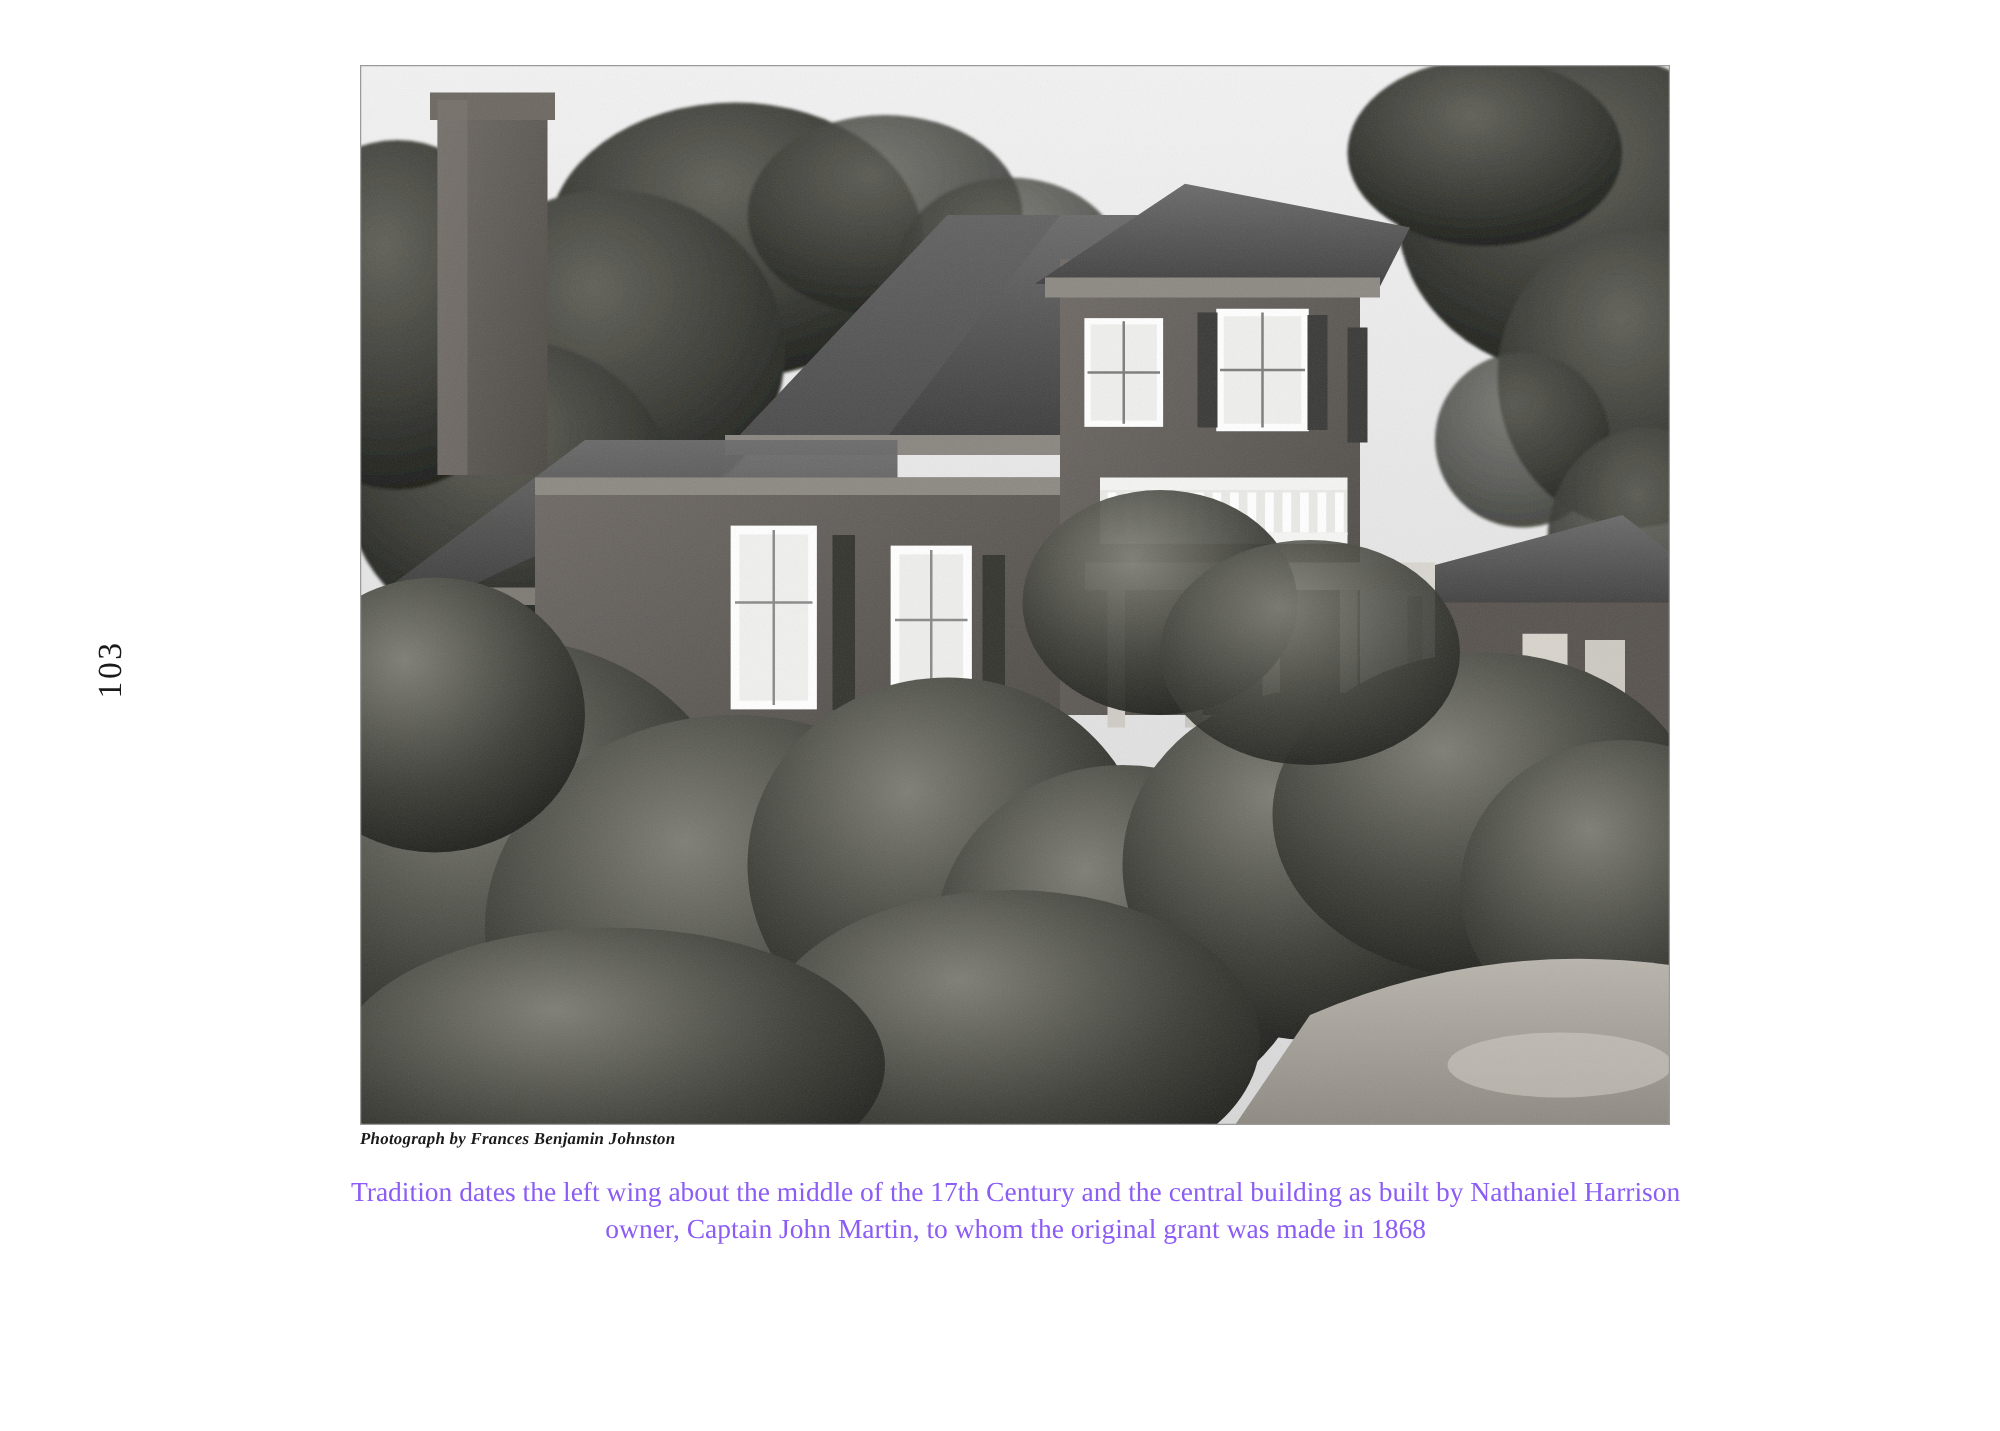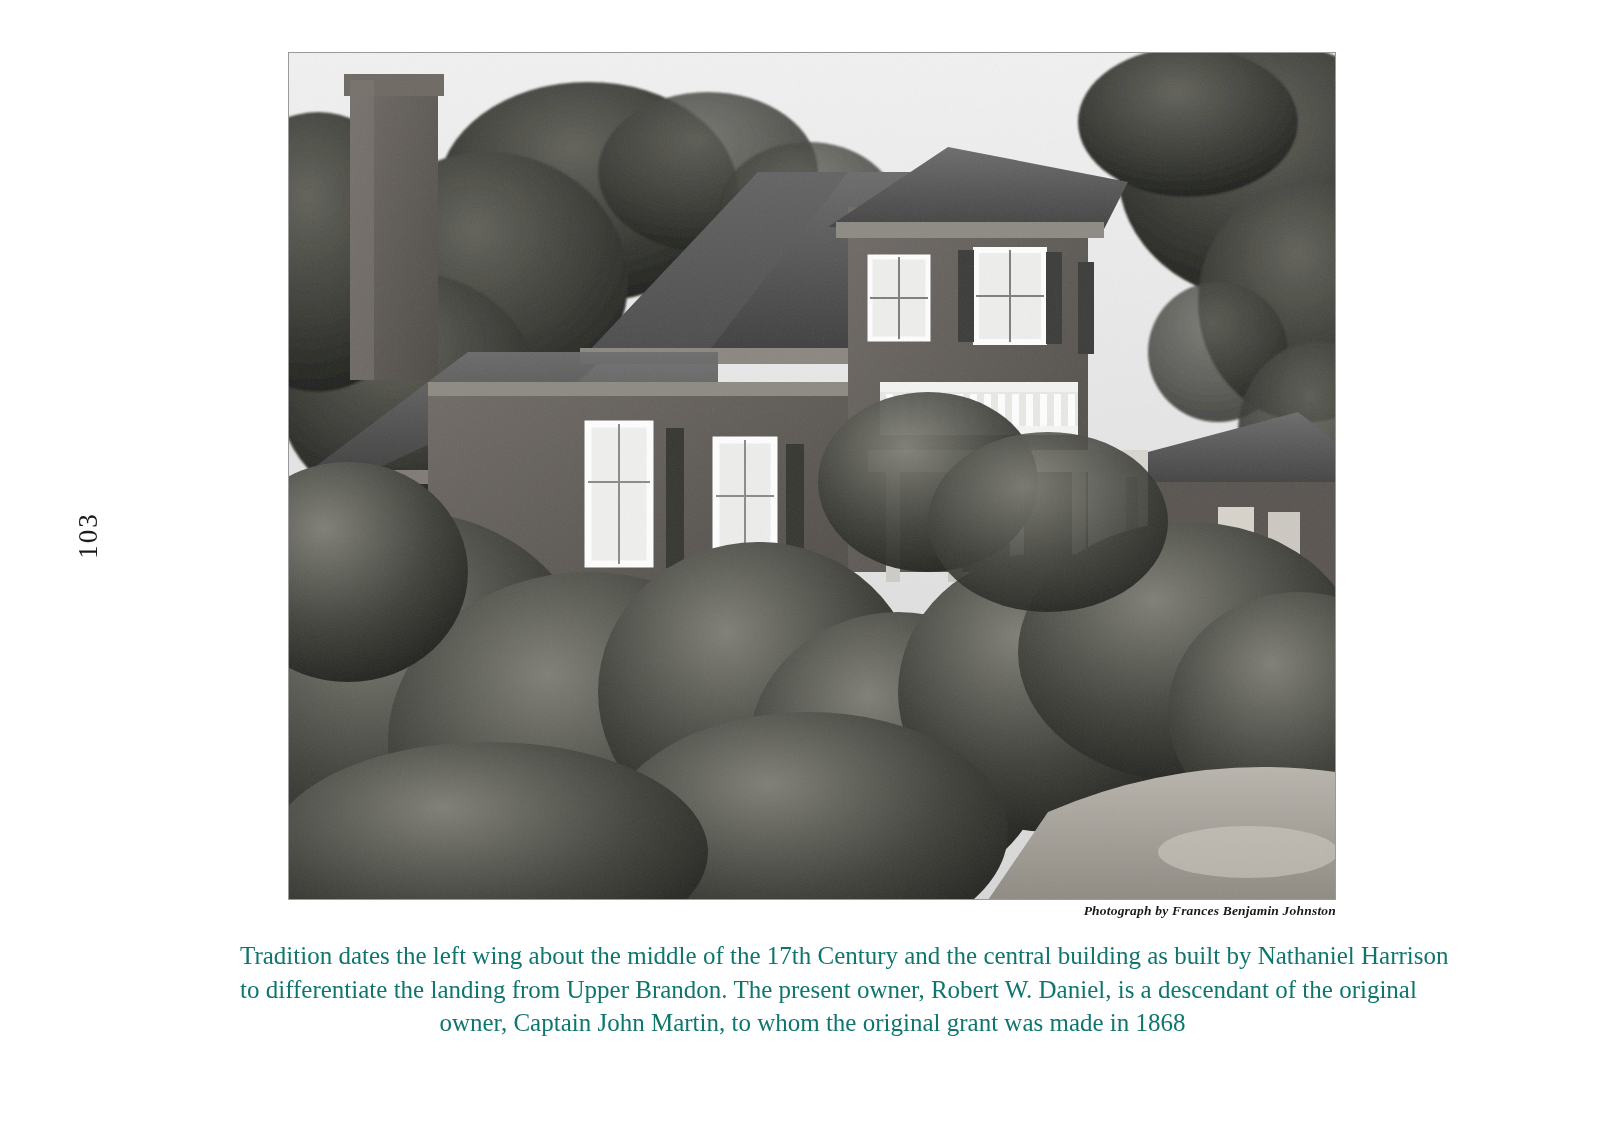--- a/index.html
+++ b/index.html
@@ -47,21 +47,21 @@
     display: block;
     width: 100%;
     height: 100%;
   }
 
   .photo-credit {
     position: absolute;
     left: 288px;
     top: 903px;
     width: 1048px;
-    text-align: right;
+    text-align: left;
     font-family: "Liberation Serif", serif;
     font-style: italic;
     font-weight: bold;
     font-size: 13.5px;
     color: #1a1a1a;
     letter-spacing: 0.2px;
   }
 
   
   .caption-wrap {
@@ -75,23 +75,23 @@
     font-family: "Liberation Serif", serif;
     font-size: 24.5px;
     letter-spacing: 0.6px;
     color: #111111;
     white-space: nowrap;
   }
   .caption-body {
     margin-top: 14px;
     text-align: center;
     font-family: "Liberation Serif", serif;
-    font-size: 25px;
+    font-size: 22px;
     line-height: 1.34;
-    color: #0f766e;
+    color: #8b5cf6;
   }
   .caption-body .line {
     display: block;
     white-space: nowrap;
   }
 </style>
 </head>
 <body>
 
 <div class="page-number">103</div>
@@ -279,16 +279,15 @@
     <rect x="0" y="0" width="1048" height="848" filter="url(#grain)" fill="none" opacity="0.5"></rect>
     <rect x="0" y="0" width="1048" height="848" fill="none" stroke="#9a9a9a" stroke-width="2"></rect>
   </svg>
 </div>
 
 <div class="photo-credit">Photograph by Frances Benjamin Johnston</div>
 
 <div class="caption-wrap">
   <div class="caption-body">
     <span class="line">Tradition dates the left wing about the middle of the 17th Century and the central building as built by Nathaniel Harrison</span>
-    <span class="line">to differentiate the landing from Upper Brandon. The present owner, Robert W. Daniel, is a descendant of the original</span>
     <span class="line">owner, Captain John Martin, to whom the original grant was made in 1868</span>
   </div>
 </div>
 
 </body></html>

